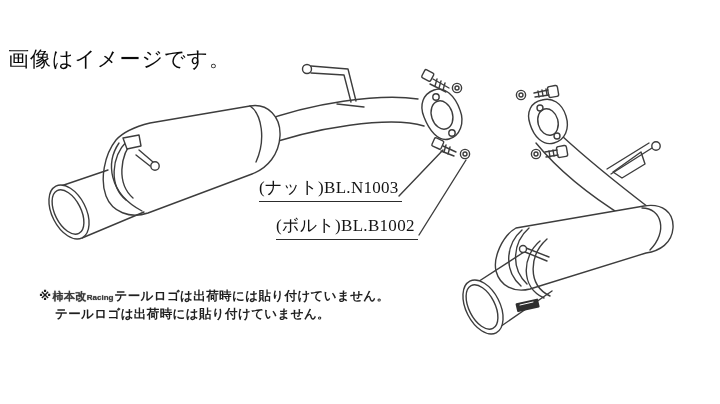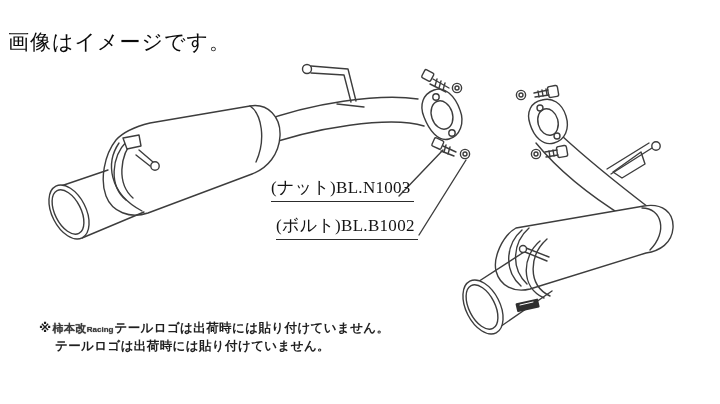--- a/index.html
+++ b/index.html
@@ -4,38 +4,38 @@
 <style>
   html,body{margin:0;padding:0;}
   body{
     width:720px;height:404px;position:relative;overflow:hidden;
     background:#ffffff;
     font-family:"Liberation Sans","DejaVu Sans",sans-serif;
   }
   .stage{position:absolute;inset:0;width:720px;height:404px;}
   svg.diagram{position:absolute;left:0;top:0;}
   .heading{
-    position:absolute;left:8px;top:28px;
+    position:absolute;left:8px;top:45px;
     font-size:21px;letter-spacing:1px;color:#0a0a0a;
     font-family:"Liberation Sans","DejaVu Sans",sans-serif;
     white-space:nowrap;
   }
   .part-label{
     position:absolute;
     font-family:"Liberation Serif","DejaVu Serif",serif;
     font-size:17px;color:#141414;white-space:nowrap;
     border-bottom:1.5px solid #2c2c2c;
     padding:0 3px 2px 0;letter-spacing:0.3px;
   }
-  .part-label.nut{left:271px;top:176px;text-align:center;}
+  .part-label.nut{left:259px;top:176px;text-align:center;}
   .part-label.bolt{left:276px;top:214px;}
   .note{
     position:absolute;left:39px;top:288px;
     font-size:12.5px;line-height:17px;color:#1f1f1f;
-    font-weight:600;letter-spacing:0.4px;white-space:nowrap;margin-top:32px;
+    font-weight:600;letter-spacing:0.4px;white-space:nowrap;
   }
   .note .line2{padding-left:16px;}
   .note .brand-logo{
     display:inline-block;color:#3a3a3a;font-weight:700;
     text-shadow:0 0 1px #666;vertical-align:baseline;margin:0 1px;
   }
   .note .brand-logo .logo-kanji{font-size:11px;}
   .note .brand-logo .logo-sub{font-size:8px;letter-spacing:0;}
 </style>
 </head>

